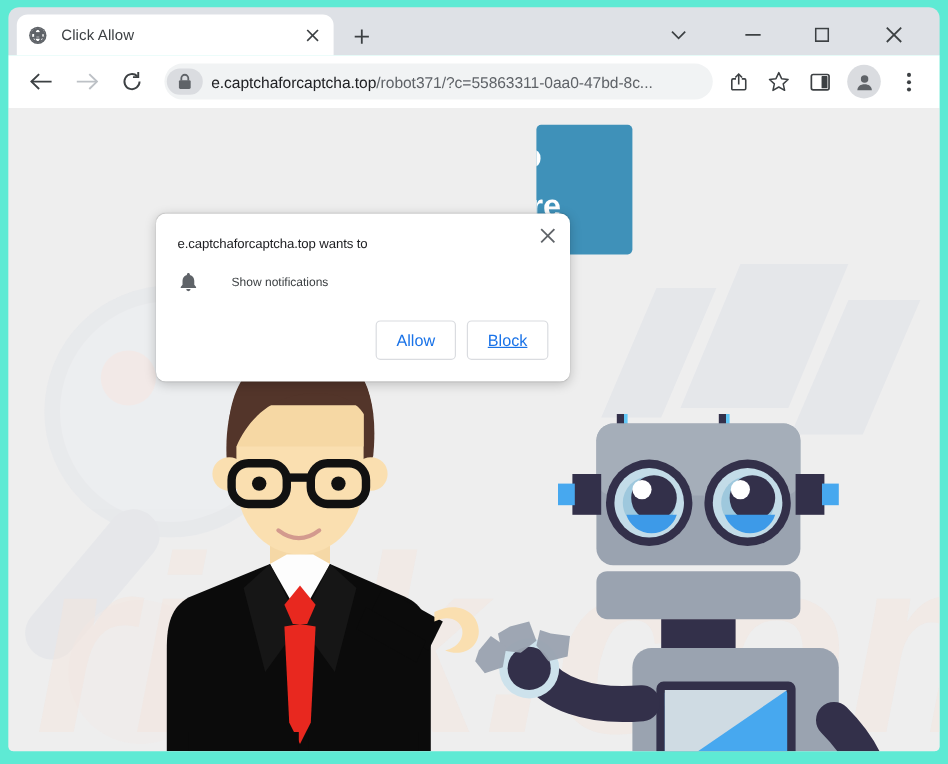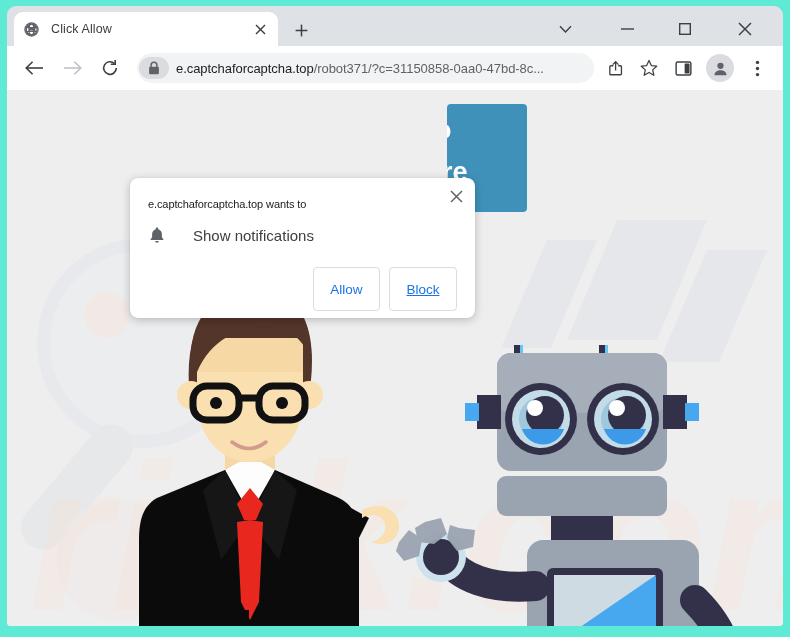--- a/index.html
+++ b/index.html
@@ -201,27 +201,27 @@
   }
   #dialog-permission-row {
     position: absolute;
     left: 18px; top: 48px;
     display: flex;
     align-items: center;
   }
   #bell-icon { width: 18px; height: 18px; flex: 0 0 auto; }
   #dialog-permission-label {
     margin-left: 27px;
-    font-size: 15px;
+    font-size: 10px;
     color: #3c4043;
   }
   .dlg-btn {
     position: absolute;
     top: 89px;
-    height: 44px;
+    height: 33px;
     background: #ffffff;
     border: 1px solid #dadce0;
     border-radius: 4px;
     color: #1a73e8;
     font-size: 13.5px;
     font-family: "Liberation Sans", sans-serif;
     display: flex; align-items: center; justify-content: center;
     cursor: pointer;
   }
   #btn-allow { left: 183px; width: 67px; }
@@ -306,21 +306,21 @@
       </svg>
     </div>
 
     <div id="omnibox">
       <span id="lock-pill">
         <svg width="12" height="14" viewBox="0 0 12 14">
           <path d="M3.1 6V4.2a2.9 2.9 0 0 1 5.8 0V6" fill="none" stroke="#5f6368" stroke-width="1.5"></path>
           <rect x="1.1" y="5.8" width="9.8" height="7.4" rx="1.2" fill="#5f6368"></rect>
         </svg>
       </span>
-      <span id="omnibox-url"><span>e.captchaforcaptcha.top</span><span class="dim">/robot371/?c=31150858-0aa0-47bd-8c...</span></span>
+      <span id="omnibox-url"><span>e.captchaforcaptcha.top</span><span class="dim">/robot371/?c=55863311-0aa0-47bd-8c...</span></span>
     </div>
 
     <div class="toolbtn">
       <svg width="17" height="17" viewBox="0 0 18 18">
         <path d="M3 15.6V7.2c0-.6.5-1.1 1.1-1.1h2.6" fill="none" stroke="#3c4043" stroke-width="1.4"></path>
         <path d="M3 15.6h11.2c.6 0 1.1-.5 1.1-1.1V7.2c0-.6-.5-1.1-1.1-1.1h-2.4" fill="none" stroke="#3c4043" stroke-width="1.4"></path>
         <line x1="9.1" y1="11.1" x2="9.1" y2="2.1" stroke="#3c4043" stroke-width="1.4"></line>
         <polyline points="6.1,4.9 9.1,1.9 12.1,4.9" fill="none" stroke="#3c4043" stroke-width="1.4"></polyline>
       </svg>
     </div>

